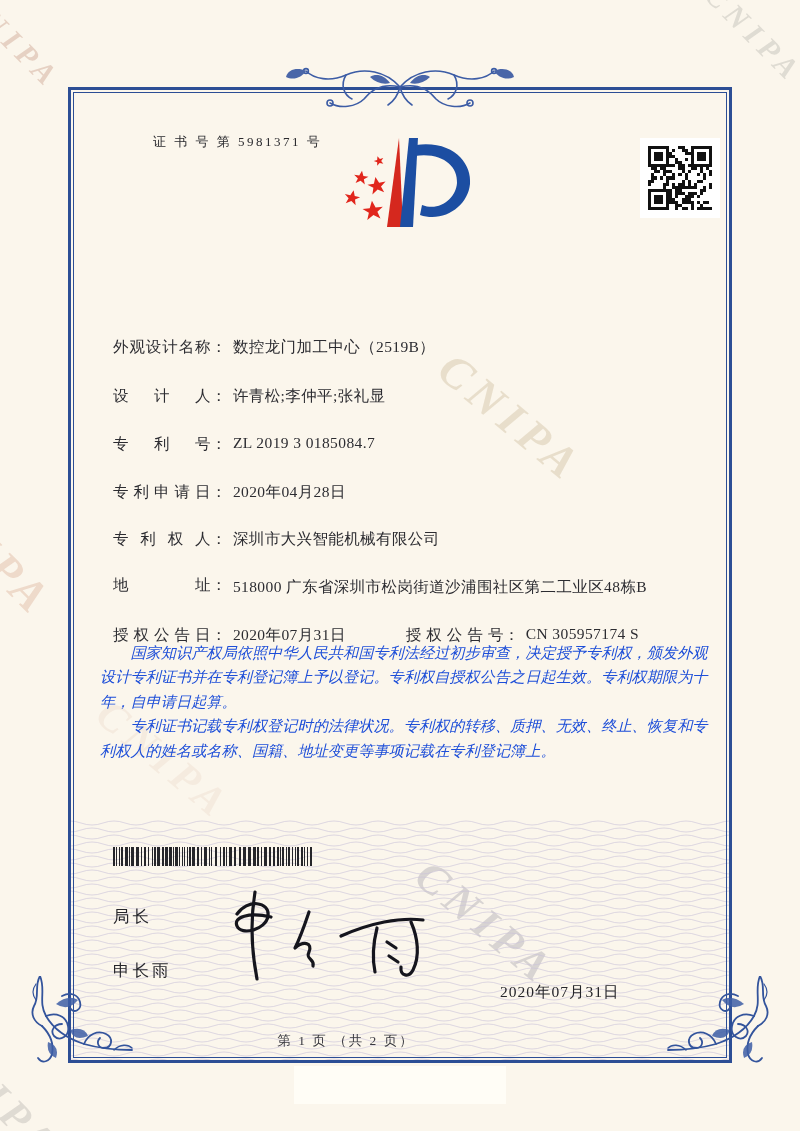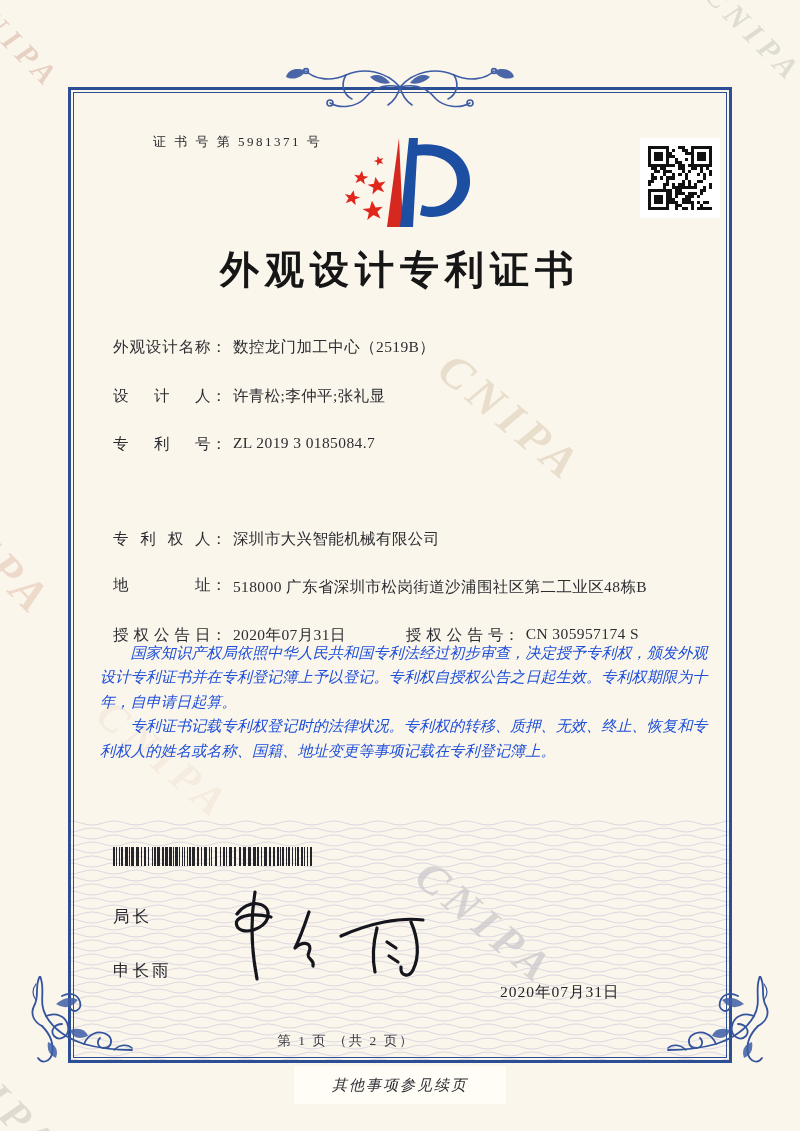--- a/index.html
+++ b/index.html
@@ -339,30 +339,32 @@
         <rect x="2" y="2" width="3" height="3" fill="#111"></rect>
         <rect x="14" y="0" width="7" height="7" fill="#111"></rect>
         <rect x="15" y="1" width="5" height="5" fill="#fff"></rect>
         <rect x="16" y="2" width="3" height="3" fill="#111"></rect>
         <rect x="0" y="14" width="7" height="7" fill="#111"></rect>
         <rect x="1" y="15" width="5" height="5" fill="#fff"></rect>
         <rect x="2" y="16" width="3" height="3" fill="#111"></rect>
       </svg>
   </div>
 
-  <div class="title">外观设计专利证书</div>
 
   <div class="frow r1">
     <span class="flabel">外观设计名称</span><span class="fcolon">：</span><span class="fvalue">数控龙门加工中心（2519B）</span>
   </div>
   <div class="frow r2">
     <span class="flabel">设计人</span><span class="fcolon">：</span><span class="fvalue">许青松;李仲平;张礼显</span>
   </div>
   <div class="frow r3">
     <span class="flabel">专利号</span><span class="fcolon">：</span><span class="fvalue">ZL 2019 3 0185084.7</span>
+  </div>
+  <div class="frow r4">
+    <span class="flabel">专利申请日</span><span class="fcolon">：</span><span class="fvalue">2020年04月28日</span>
   </div>
   <div class="frow r5">
     <span class="flabel">专利权人</span><span class="fcolon">：</span><span class="fvalue">深圳市大兴智能机械有限公司</span>
   </div>
   <div class="frow r6">
     <span class="flabel">地址</span><span class="fcolon">：</span><span class="fvalue addr">518000 广东省深圳市松岗街道沙浦围社区第二工业区48栋B</span>
   </div>
   <div class="frow r7">
     <span class="flabel">授权公告日</span><span class="fcolon">：</span><span class="fvalue">2020年07月31日</span><span class="pair2"><span class="flabel">授权公告号</span><span class="fcolon">：</span><span class="fvalue">CN 305957174 S</span></span>
   </div>
@@ -445,14 +447,13 @@
       <path d="M152 42 C148 58 147 72 150 86"></path>
       <path d="M162 56 l9 6 M164 70 l9 6"></path>
     </g>
   </svg>
 
   <div class="issue-date">2020年07月31日</div>
 
   <div class="pageinfo">第 1 页 （共 2 页）</div>
 
   <div class="cont-box"></div>
-  <div class="cont-note">其他事项参见续页</div>
 </div>
 
 </body></html>

